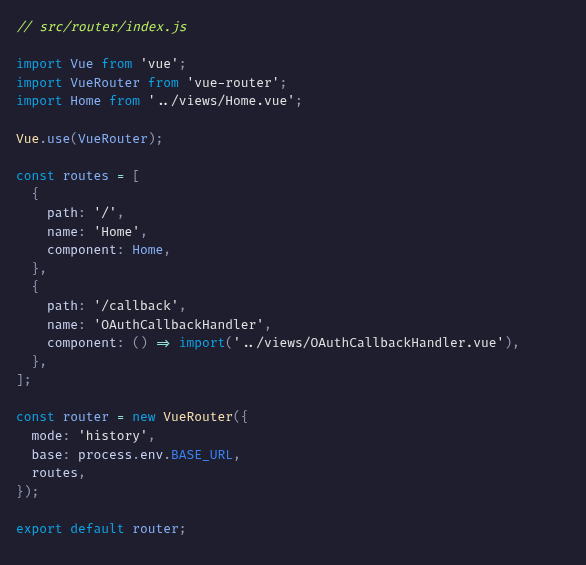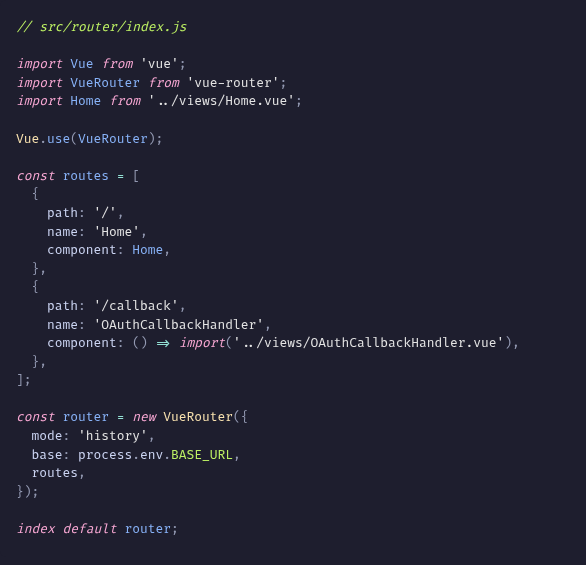--- a/index.html
+++ b/index.html
@@ -15,29 +15,29 @@
     padding: 18px 16px;
     font-family: "Fira Code", "Consolas", "Menlo", monospace;
     font-size: 12.6px;
     line-height: 18.6px;
     color: #cdd6f4;
     white-space: pre;
     background: #1e1e2e;
     border-radius: 6px;
   }
   .cm  { color: #bef264; font-style: italic; text-align: center; }   
-  .kw  { color: #f9a8d4; font-style: italic; }                        
+  .kw  { color: #0ea5e9; }                        
   .fn  { color: #89b4fa; }                        
   .st  { color: #e5e5e5; }                        
   .op  { color: #94e2d5; }                        
   .pn  { color: #9399b2; }                        
   .va  { color: #cdd6f4; }                        
   .pr  { color: #cdd6f4; margin-top: 20px; }                        
   .cn  { color: #f9e2af; }                        
-  .nm  { color: #bef264; }                        
+  .nm  { color: #3b82f6; }                        
 </style>
 </head>
 <body>
 
 <pre class="code"><span class="cm">// src/router/index.js</span>
 
 <span class="kw">import</span> <span class="fn">Vue</span> <span class="kw">from</span> <span class="st">'vue'</span><span class="pn">;</span>
 <span class="kw">import</span> <span class="fn">VueRouter</span> <span class="kw">from</span> <span class="st">'vue-router'</span><span class="pn">;</span>
 <span class="kw">import</span> <span class="fn">Home</span> <span class="kw">from</span> <span class="st">'../views/Home.vue'</span><span class="pn">;</span>
 
@@ -55,14 +55,14 @@
     <span class="pr">component</span><span class="pn">:</span> <span class="pn">(</span><span class="pn">)</span> <span class="op">=&gt;</span> <span class="kw">import</span><span class="pn">(</span><span class="st">'../views/OAuthCallbackHandler.vue'</span><span class="pn">)</span><span class="pn">,</span>
   <span class="pn">}</span><span class="pn">,</span>
 <span class="pn">]</span><span class="pn">;</span>
 
 <span class="kw">const</span> <span class="fn">router</span> <span class="op">=</span> <span class="kw">new</span> <span class="cn">VueRouter</span><span class="pn">(</span><span class="pn">{</span>
   <span class="pr">mode</span><span class="pn">:</span> <span class="st">'history'</span><span class="pn">,</span>
   <span class="pr">base</span><span class="pn">:</span> <span class="va">process</span><span class="pn">.</span><span class="pr">env</span><span class="pn">.</span><span class="nm">BASE_URL</span><span class="pn">,</span>
   <span class="va">routes</span><span class="pn">,</span>
 <span class="pn">}</span><span class="pn">)</span><span class="pn">;</span>
 
-<span class="kw">index</span> <span class="kw">default</span> <span class="fn">router</span><span class="pn">;</span>
+<span class="kw">export</span> <span class="kw">default</span> <span class="fn">router</span><span class="pn">;</span>
 </pre>
 
 </body></html>

